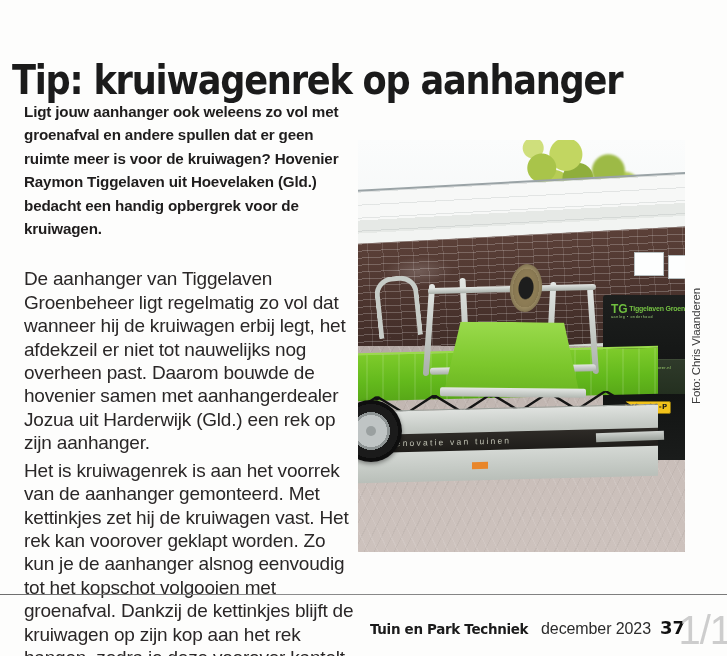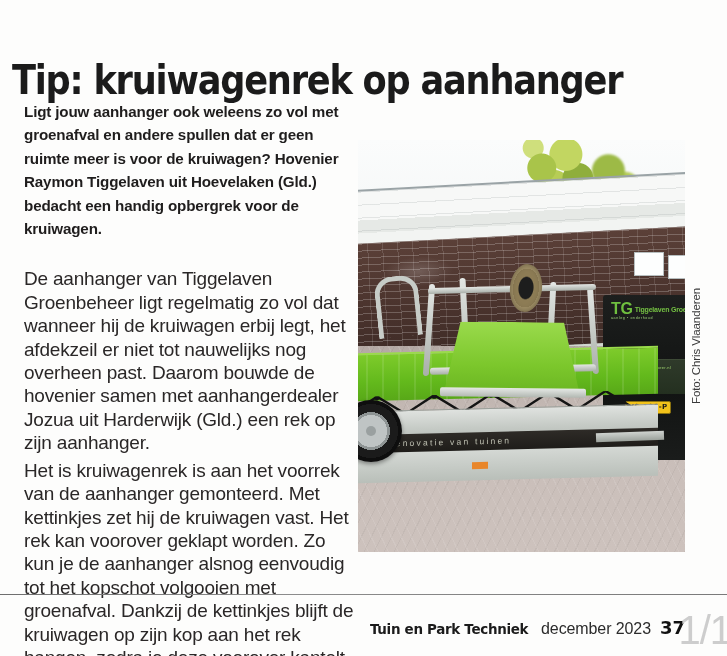--- a/index.html
+++ b/index.html
@@ -192,21 +192,21 @@
   }
   .van-logo .sub {
     display: block;
     font-size: 3.6px;
     font-weight: 400;
     color: #9fd47a;
     letter-spacing: 0.6px;
   }
   .van-logo .tg {
     display: inline-block;
-    font-size: 16px;
+    font-size: 12px;
     color: #6fbf3f;
     margin-right: 2px;
     vertical-align: -2px;
   }
   .van-stripe {
     position: absolute;
     left: 0; right: 0; top: 64px; height: 34px;
     background: linear-gradient(#2f3a2a, #243020);
     border-top: 1px solid #3d4a36;
   }

